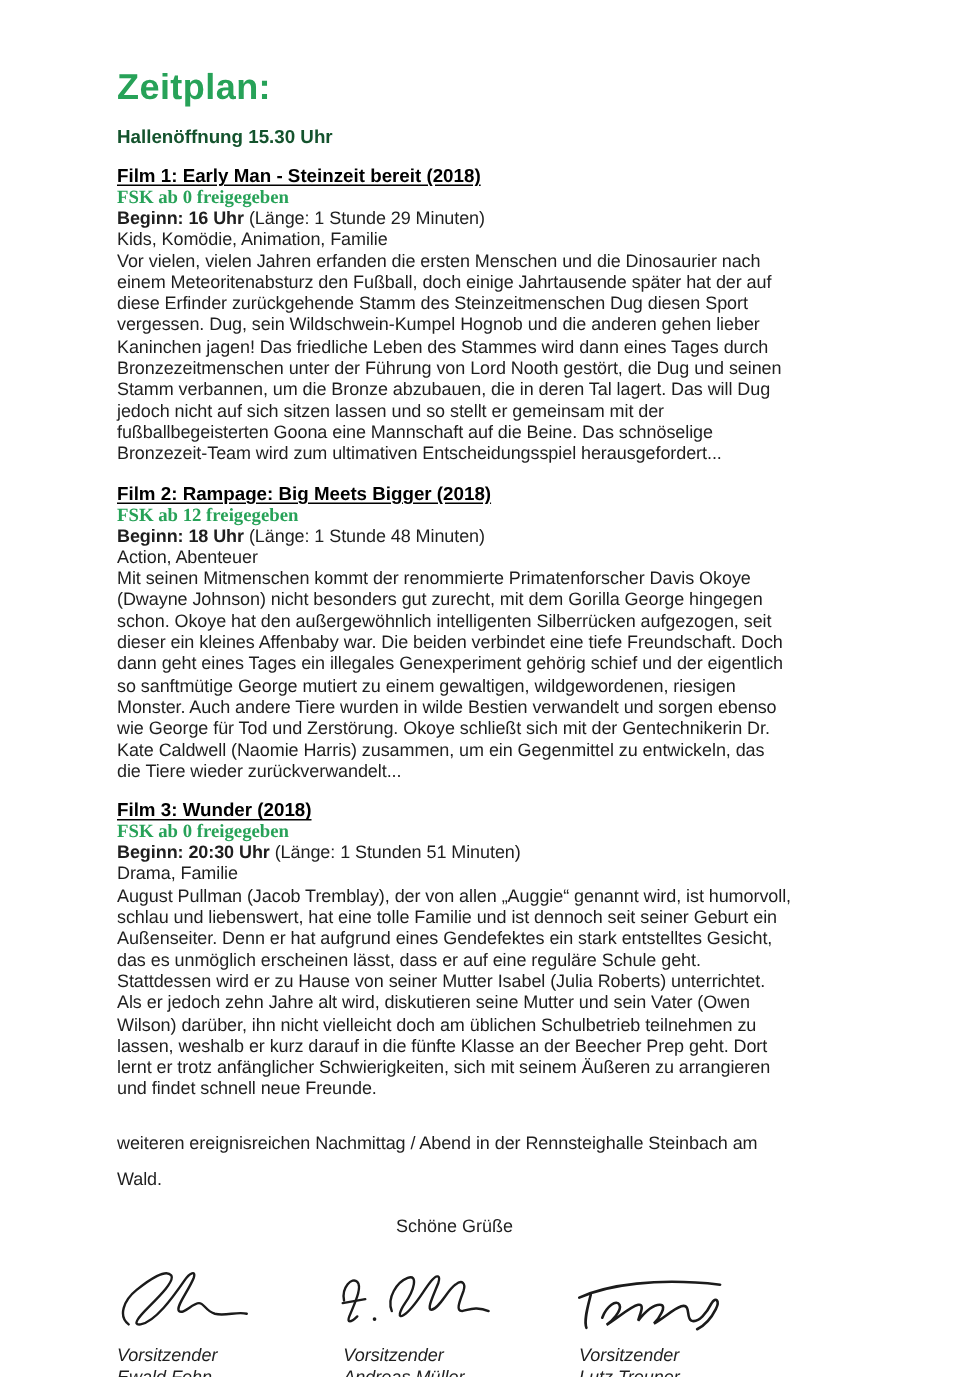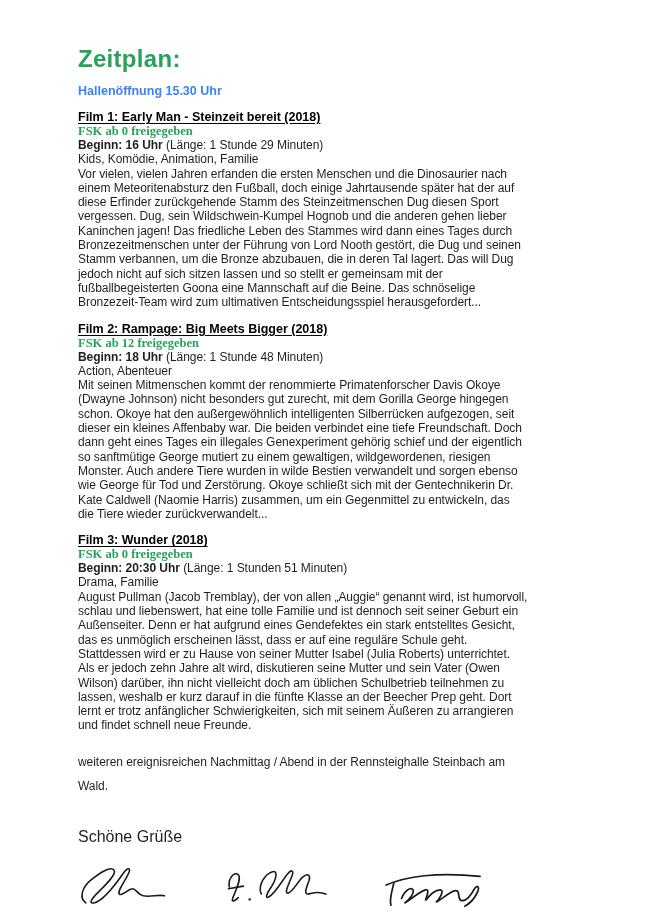--- a/index.html
+++ b/index.html
@@ -21,21 +21,21 @@
     line-height: 27px;
     font-weight: bold;
     color: #27a258;
     letter-spacing: 0.3px;
   }
   .hall-opening {
     margin-top: 12px;
     font-size: 12.5px;
     line-height: 14px;
     font-weight: bold;
-    color: #3b82f6;
+    color: #14532d;
   }
   .film { margin-top: 12px; }
   .film-title {
     font-size: 12.5px;
     line-height: 14px;
     font-weight: bold;
     color: #000000;
     text-decoration: underline;
     text-underline-offset: 2px;
   }
@@ -54,23 +54,24 @@
   .begin-bold { font-weight: bold; }
   .desc { text-align: left; }
   .closing {
     margin-top: 17px;
     font-size: 12px;
     line-height: 24px;
     letter-spacing: -0.05px;
   }
   .closing span { display: block; }
   .greeting {
-    margin-top: 32px;
-    font-size: 16px;
+    margin-top: 12px;
+    font-size: 12px;
     line-height: 14px;
+    text-align: center;
   }
   .sign-row {
     margin-top: 20px;
     display: flex;
   }
   .sign-col { display: flex; flex-direction: column; }
   .sign-col.c1 { width: 170px; }
   .sign-col.c2 { width: 177px; }
   .sign-col.c3 { width: 160px; }
   .sig-img { height: 46px; }

